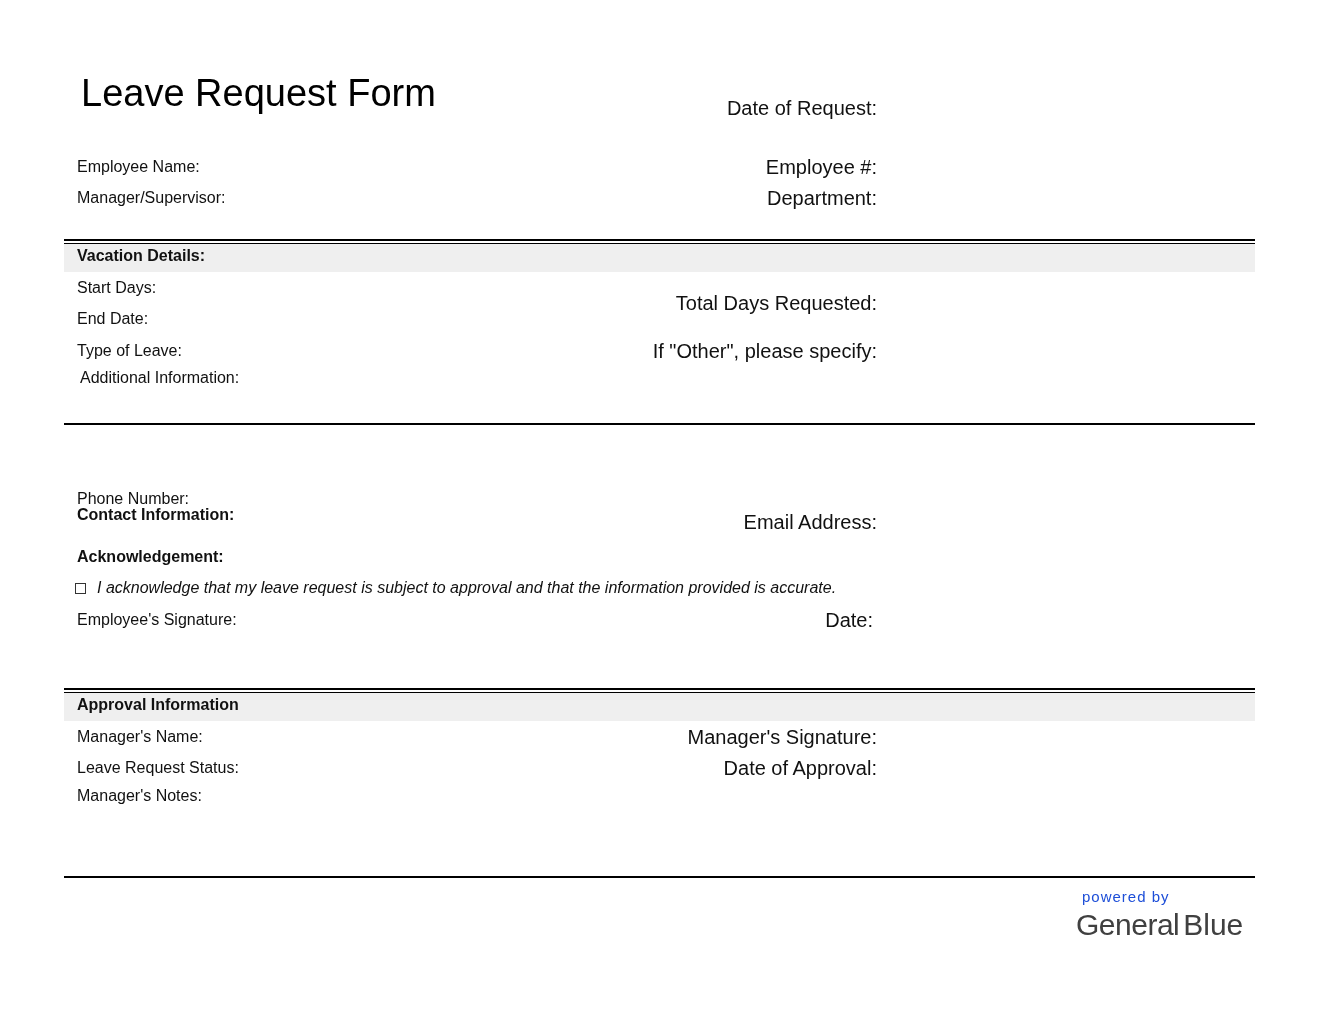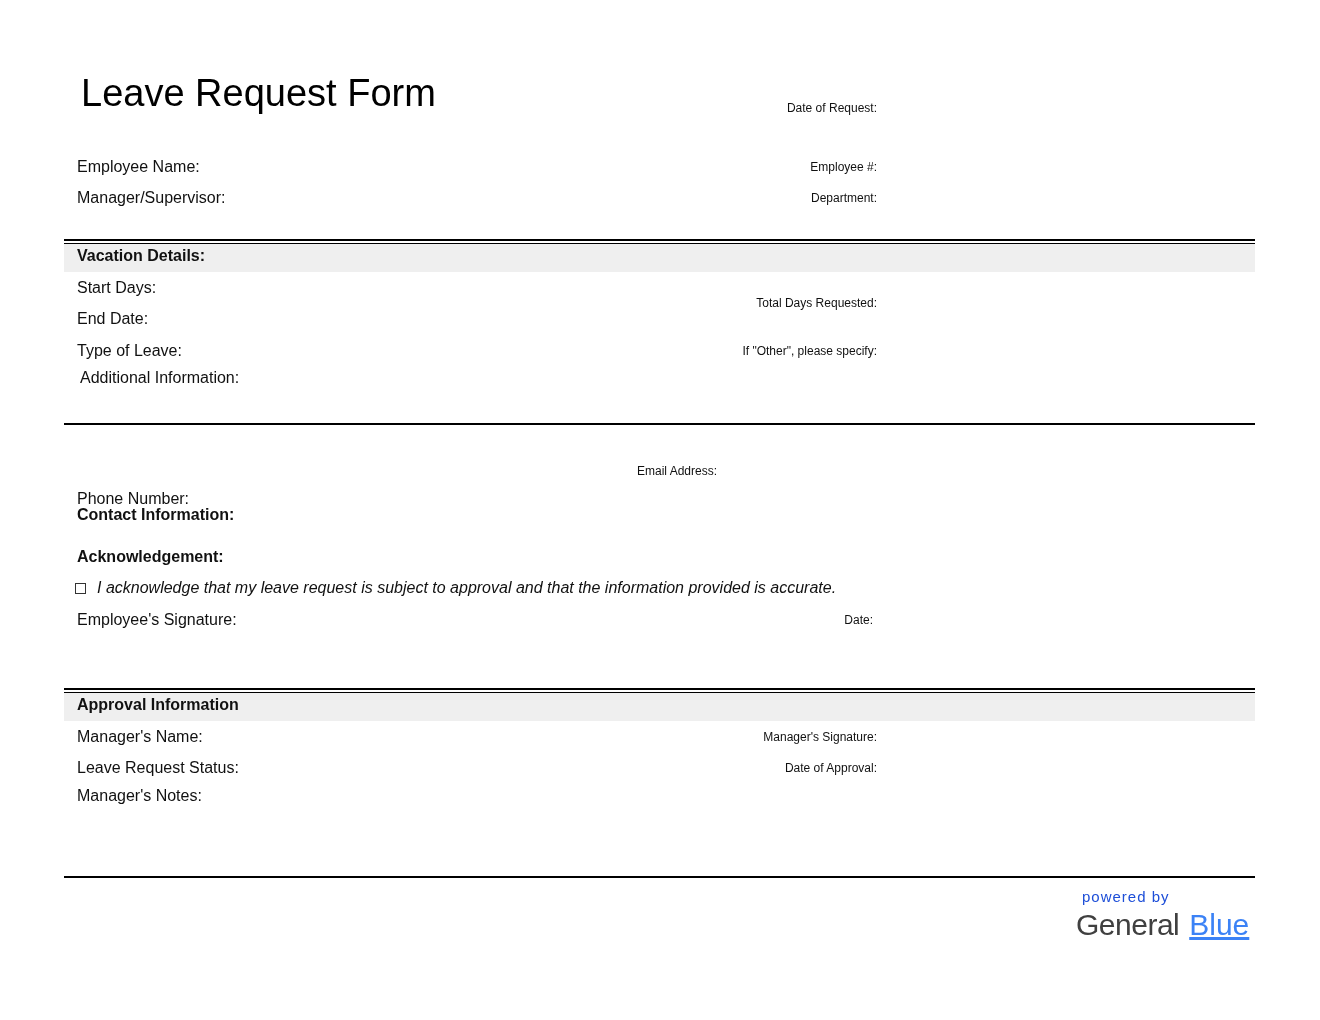--- a/index.html
+++ b/index.html
@@ -10,21 +10,21 @@
     body {
       width: 1320px;
       height: 1020px;
       position: relative;
       overflow: hidden;
       font-family: "Liberation Sans", "DejaVu Sans", sans-serif;
       color: #111111;
     }
     .abs { position: absolute; white-space: nowrap; }
     .lbl { font-size: 16px; line-height: 20px; }
-    .rlbl { font-size: 12px; line-height: 20px; text-align: right; width: 400px; }
+    .rlbl { font-size: 20px; line-height: 20px; text-align: right; width: 400px; }
     .bold { font-weight: bold; }
     .title {
       left: 81px; top: 70px;
       font-size: 38px; line-height: 46px;
       font-weight: normal;
       color: #000;
       margin: 0;
     }
     .dbl-top { position: absolute; left: 64px; width: 1191px; height: 2px; background: #000; }
     .dbl-bot { position: absolute; left: 64px; width: 1191px; height: 1px; background: #000; }
@@ -38,21 +38,21 @@
       background: #fff;
       cursor: pointer;
     }
     .powered {
       font-size: 15px; color: #1d4ed8; letter-spacing: 1px;
     }
     .logo {
       font-size: 30px; line-height: 34px;
     }
     .logo .g { color: #404040; letter-spacing: -0.5px; }
-    .logo .b { color: #3b82f6; margin-left: 10px; text-decoration: underline; }
+    .logo .b { color: #404040; margin-left: 4px; }
   </style>
 </head>
 <body>
 
 <h1 class="abs title">Leave Request Form</h1>
 <div class="abs rlbl" style="left:477px; top:98px;">Date of Request:</div>
 
 <div class="abs lbl" style="left:77px; top:157px;">Employee Name:</div>
 <div class="abs lbl" style="left:77px; top:188px;">Manager/Supervisor:</div>
 <div class="abs rlbl" style="left:477px; top:157px;">Employee #:</div>
@@ -67,21 +67,21 @@
 <div class="abs lbl" style="left:77px; top:309px;">End Date:</div>
 <div class="abs lbl" style="left:77px; top:341px;">Type of Leave:</div>
 <div class="abs lbl" style="left:80px; top:368px;">Additional Information:</div>
 <div class="abs rlbl" style="left:477px; top:293px;">Total Days Requested:</div>
 <div class="abs rlbl" style="left:477px; top:341px;">If "Other", please specify:</div>
 
 <div class="rule" style="top:423px;"></div>
 
 <div class="abs lbl bold" style="left:77px; top:457px;margin-top:48px;">Contact Information:</div>
 <div class="abs lbl" style="left:77px; top:489px;">Phone Number:</div>
-<div class="abs rlbl" style="left:477px; top:461px;text-align:center;">Email Address:</div>
+<div class="abs rlbl" style="left:477px; top:512px;">Email Address:</div>
 
 <div class="abs lbl bold" style="left:77px; top:547px;">Acknowledgement:</div>
 <div class="checkbox" style="left:75px; top:583px;"></div>
 <div class="abs lbl ack-text" style="left:97px; top:578px;">I acknowledge that my leave request is subject to approval and that the information provided is accurate.</div>
 <div class="abs lbl" style="left:77px; top:610px;">Employee's Signature:</div>
 <div class="abs rlbl" style="left:473px; top:610px;">Date:</div>
 
 <div class="dbl-top" style="top:688px;"></div>
 <div class="dbl-bot" style="top:692px;"></div>
 <div class="shade" style="top:693px; height:28px;"></div>

